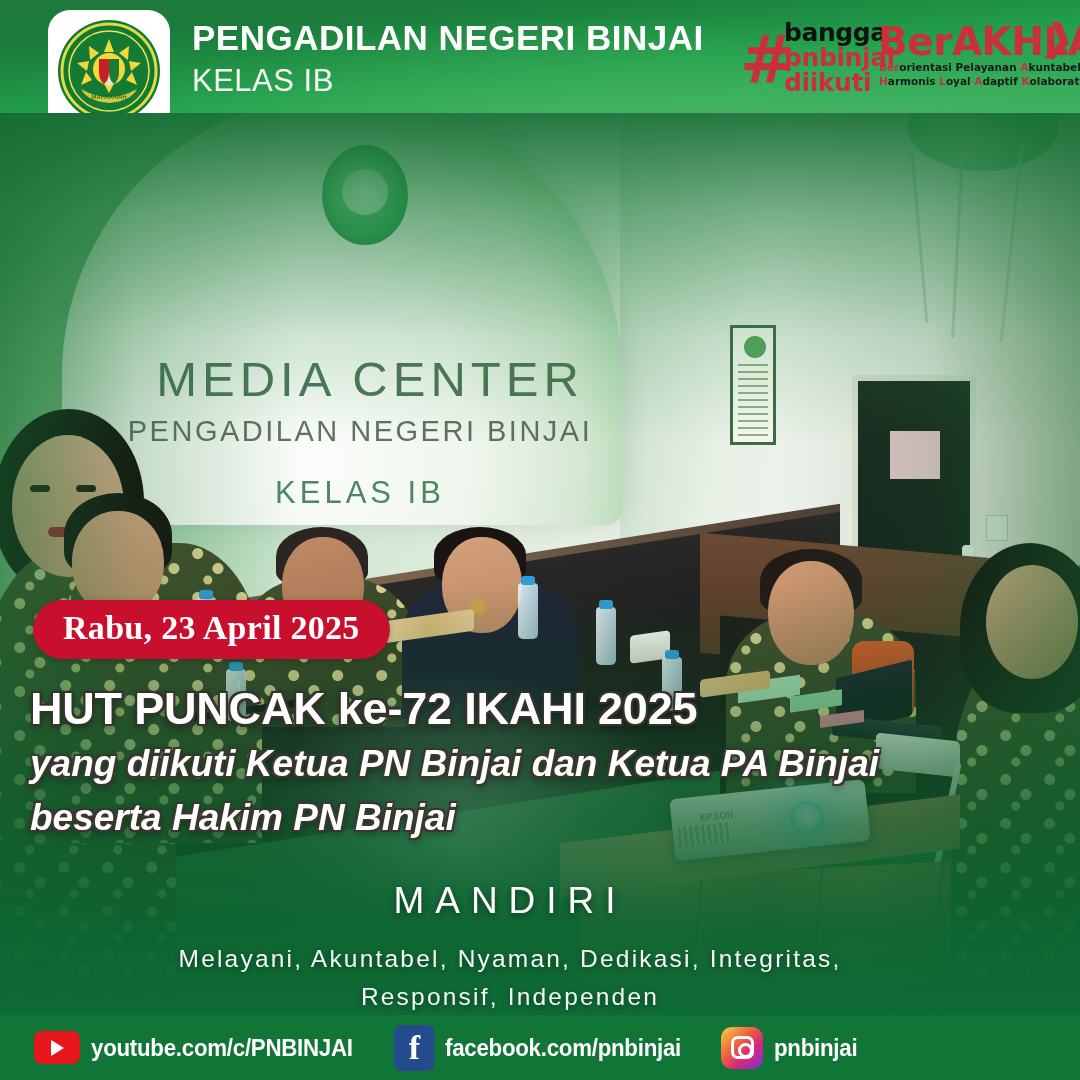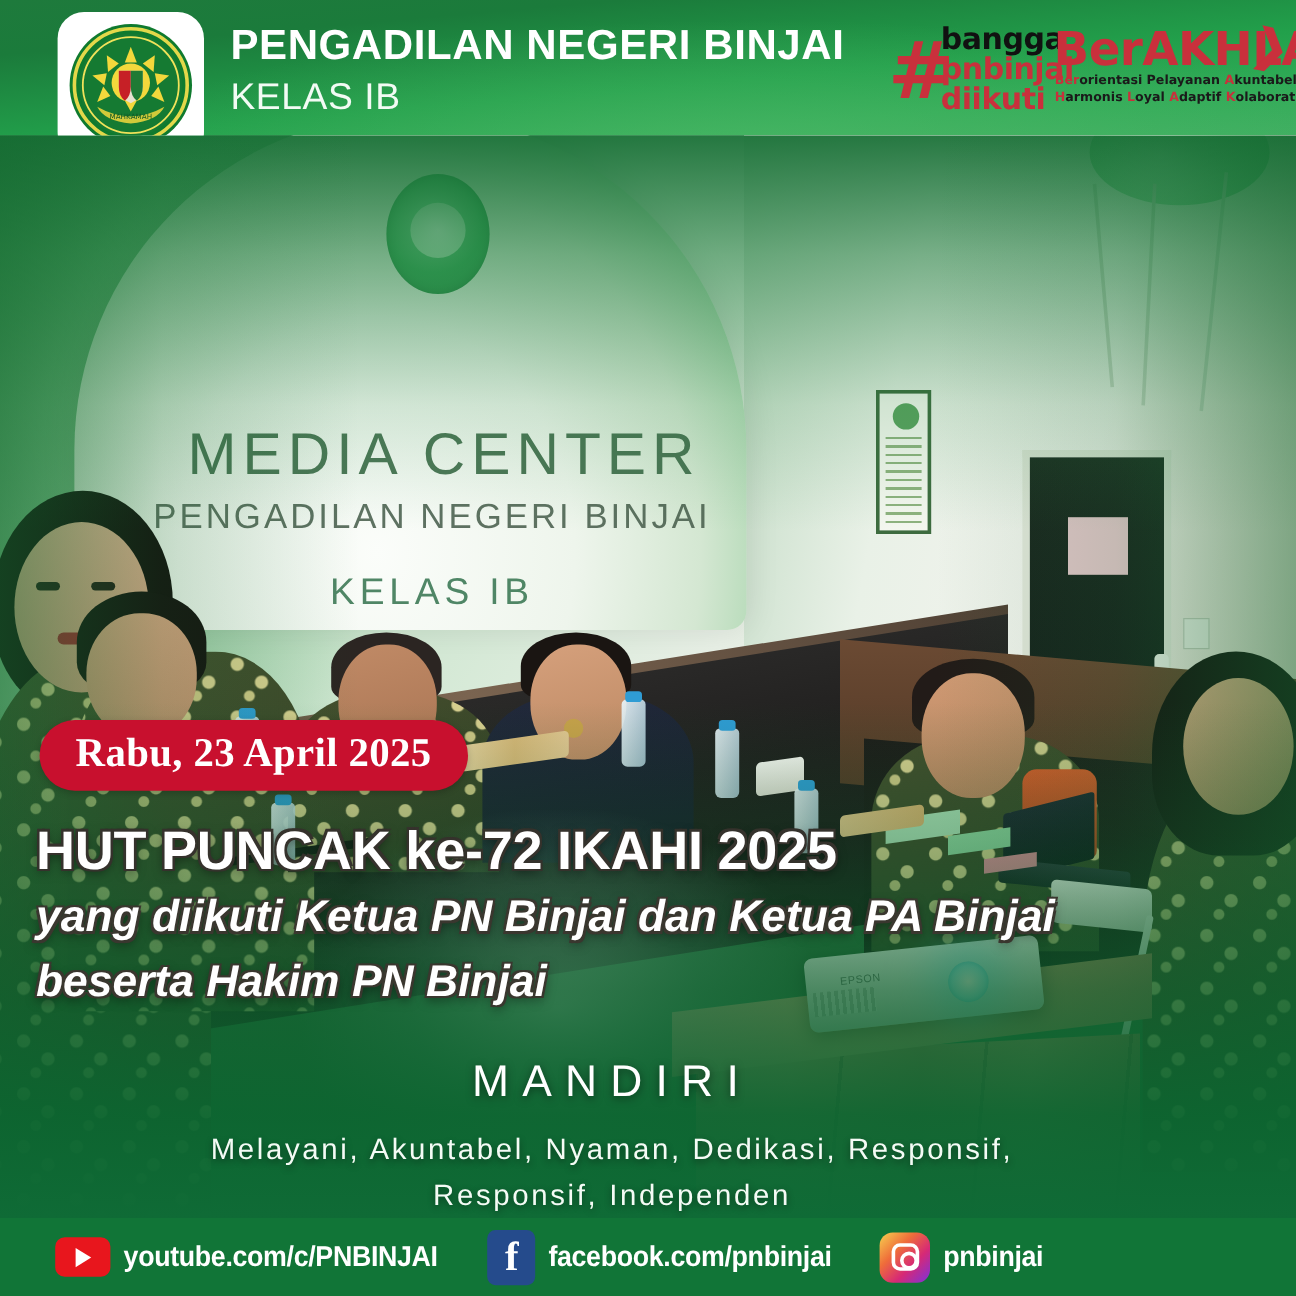--- a/index.html
+++ b/index.html
@@ -519,27 +519,27 @@
 
   <div class="titles">
     <div class="t-main">HUT PUNCAK ke-72 IKAHI 2025</div>
     <div class="t-sub">yang diikuti  Ketua PN Binjai dan Ketua PA Binjai</div>
     <div class="t-sub">beserta Hakim PN Binjai</div>
   </div>
 
   <div class="motto">
     <div class="motto-word">MANDIRI</div>
     <div class="motto-lines">
-      <div>Melayani, Akuntabel, Nyaman, Dedikasi, Responsif,</div>
+      <div>Melayani, Akuntabel, Nyaman, Dedikasi, Integritas,</div>
       <div>Responsif, Independen</div>
     </div>
   </div>
 
   <div class="footer">
-    <div class="f-item" style="margin-left:46px">
+    <div class="f-item" style="margin-left:34px">
       <span class="ic ic-yt">
           <span></span>
         </span>
       <span class="f-label">youtube.com/c/PNBINJAI</span>
     </div>
     <div class="f-item" style="margin-left:22px">
       <span class="ic ic-fb">f</span>
       <span class="f-label">facebook.com/pnbinjai</span>
     </div>
     <div class="f-item" style="margin-left:22px">

